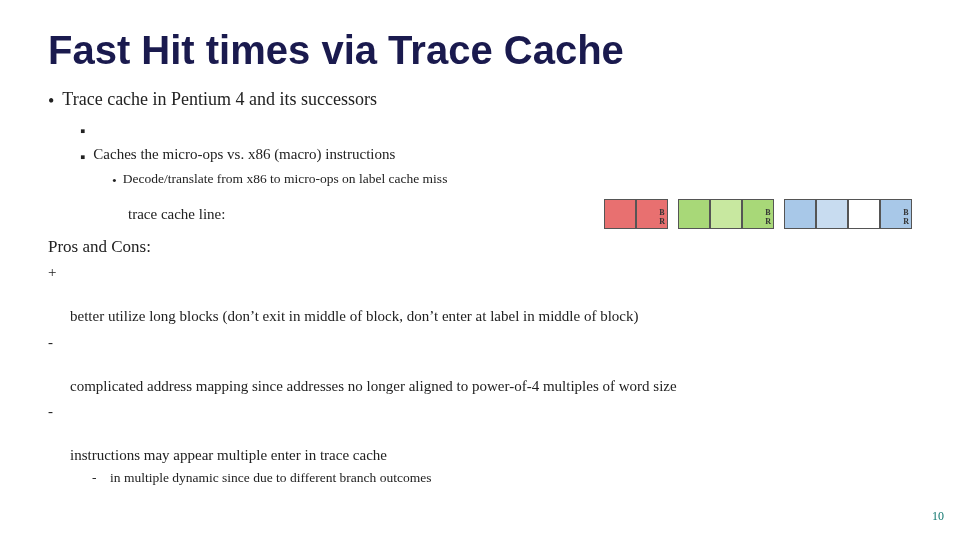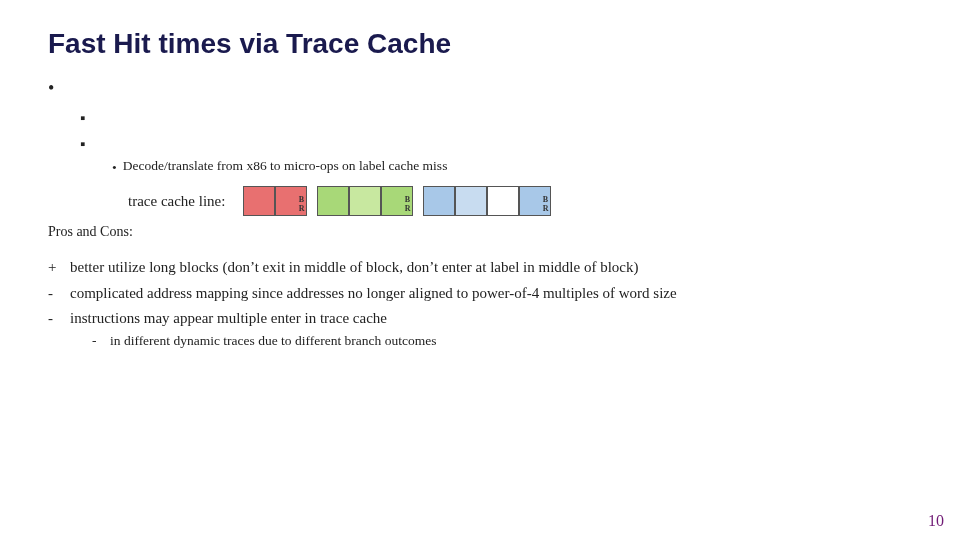--- a/index.html
+++ b/index.html
@@ -12,21 +12,21 @@
       overflow: hidden;
       position: relative;
     }
     .slide {
       width: 960px;
       height: 540px;
       padding: 28px 48px 20px 48px;
       position: relative;
     }
     .slide-title {
-      font-size: 28px;
+      font-size: 40px;
       font-weight: bold;
       color: #1a1a4e;
       margin-bottom: 16px;
       font-family: Arial, Helvetica, sans-serif;
     }
     .bullet-l1 {
       font-size: 18px;
       margin-bottom: 6px;
       display: flex;
       align-items: flex-start;
@@ -57,20 +57,21 @@
     }
     .bullet-l3 .bullet-marker {
       margin-right: 6px;
       line-height: 1.5;
     }
     .trace-cache-row {
       display: flex;
       align-items: center;
       margin: 8px 0 8px 80px;
       font-size: 15px;
+      justify-content: space-between;
     }
     .trace-label {
       margin-right: 18px;
       font-size: 15px;
     }
     .trace-diagram {
       display: flex;
       align-items: center;
     }
     .block {
@@ -98,72 +99,75 @@
       bottom: 2px;
       right: 2px;
       font-size: 8px;
       font-weight: bold;
       color: #333;
     }
     .pros-cons-section {
       margin-top: 8px;
     }
     .pros-cons-title {
-      font-size: 14px;
-      margin-bottom: 16px;
+      font-size: 17px;
+      margin-bottom: 4px;
     }
     .pc-item {
       font-size: 15px;
       margin-bottom: 3px;
       display: flex;
       align-items: flex-start;
     }
     .pc-marker {
       min-width: 22px;
       font-size: 15px;
       line-height: 1.5;
     }
     .pc-text {
       font-size: 15px;
       line-height: 1.5;
       flex: 1;
+      margin-top: 44px;
     }
     .pc-sub {
       font-size: 13.5px;
       margin-left: 44px;
       display: flex;
       align-items: flex-start;
     }
     .pc-sub-marker {
       min-width: 18px;
     }
     .page-num {
       position: absolute;
-      bottom: 10px;
+      bottom: 16px;
       right: 16px;
-      font-size: 16px;
-      color: #701a75;
+      font-size: 12px;
+      color: #0f766e;
     }
   </style>
 </head>
 <body>
 
 <div class="slide">
 
   <div class="slide-title">Fast Hit times via Trace Cache</div>
 
   <div class="bullet-l1">
     <span class="bullet-marker">•</span>
+    <span>Trace cache in Pentium 4 and its successors</span>
   </div>
 
   <div class="bullet-l2">
     <span class="bullet-marker">▪</span>
   </div>
   <div class="bullet-l2">
     <span class="bullet-marker">▪</span>
+    <span>Caches the micro-ops vs. x86 (macro) instructions</span>
   </div>
 
   <div class="bullet-l3">
     <span class="bullet-marker">•</span>
     <span>Decode/translate from x86 to micro-ops on label cache miss</span>
   </div>
 
   <div class="trace-cache-row">
     <span class="trace-label">trace cache line:</span>
     <div class="trace-diagram">
@@ -205,18 +209,18 @@
       <span class="pc-text">complicated address mapping since addresses no longer aligned to power-of-4 multiples of word size</span>
     </div>
 
     <div class="pc-item">
       <span class="pc-marker">-</span>
       <span class="pc-text">instructions may appear multiple enter in trace cache</span>
     </div>
 
     <div class="pc-sub">
       <span class="pc-sub-marker">-</span>
-      <span>in different dynamic traces due to different branch outcomes</span>
+      <span>in multiple dynamic since due to different branch outcomes</span>
     </div>
   </div>
 
   <div class="page-num">10</div>
 </div>
 
 </body></html>

